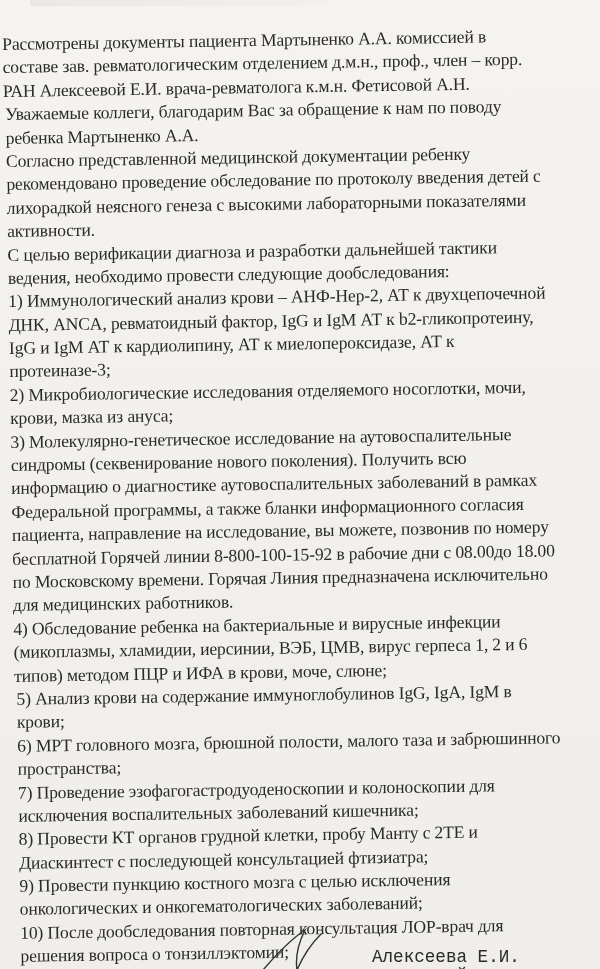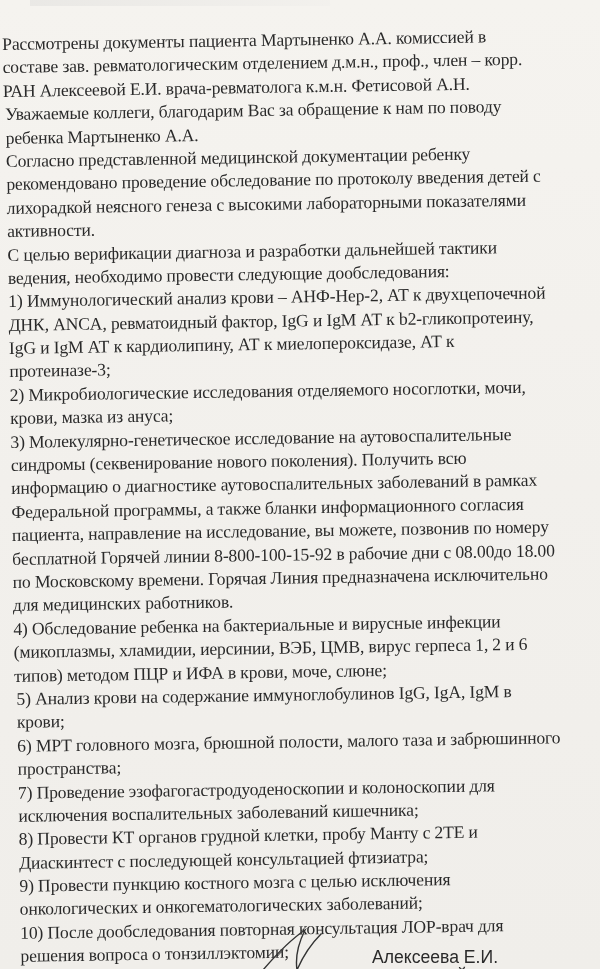--- a/index.html
+++ b/index.html
@@ -56,21 +56,21 @@
       position: absolute;
       left: 255px;
       top: 6px;
       width: 90px;
       height: 45px;
     }
     .signer-name {
       position: absolute;
       left: 372px;
       top: 27px;
-      font-family: Liberation Sans, sans-serif;
+      font-family: Liberation Mono, monospace;
       font-size: 17.6px;
       color: #2a2a2a;
       white-space: nowrap;
     }
   </style>
 </head>
 <body>
 
 <div class="page">
   <div class="top-bleed"></div>

